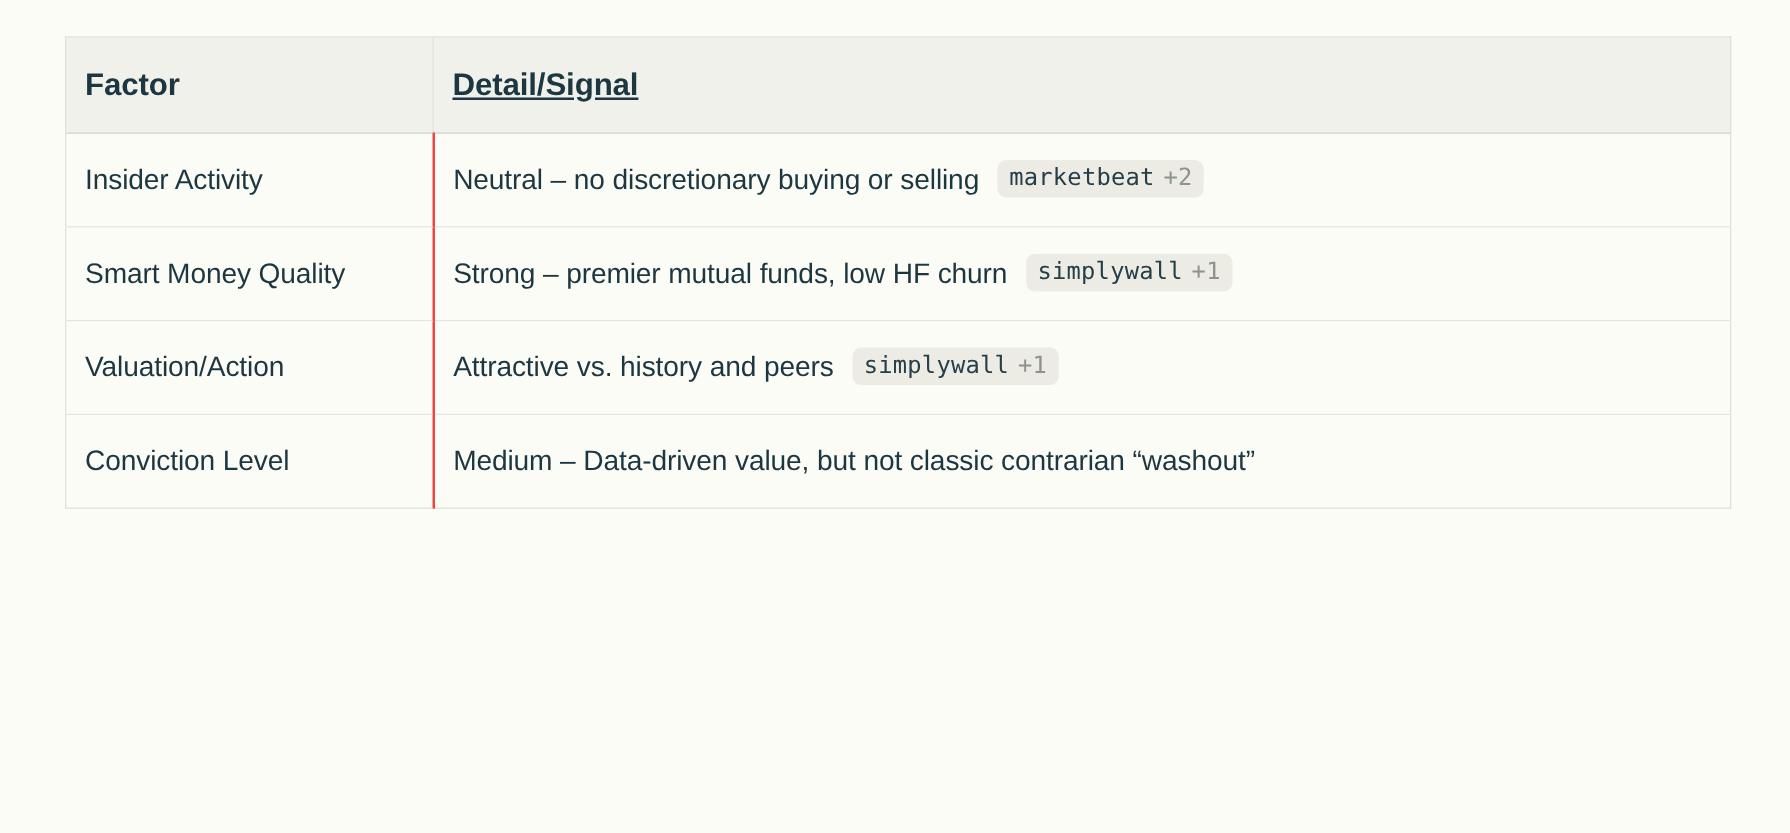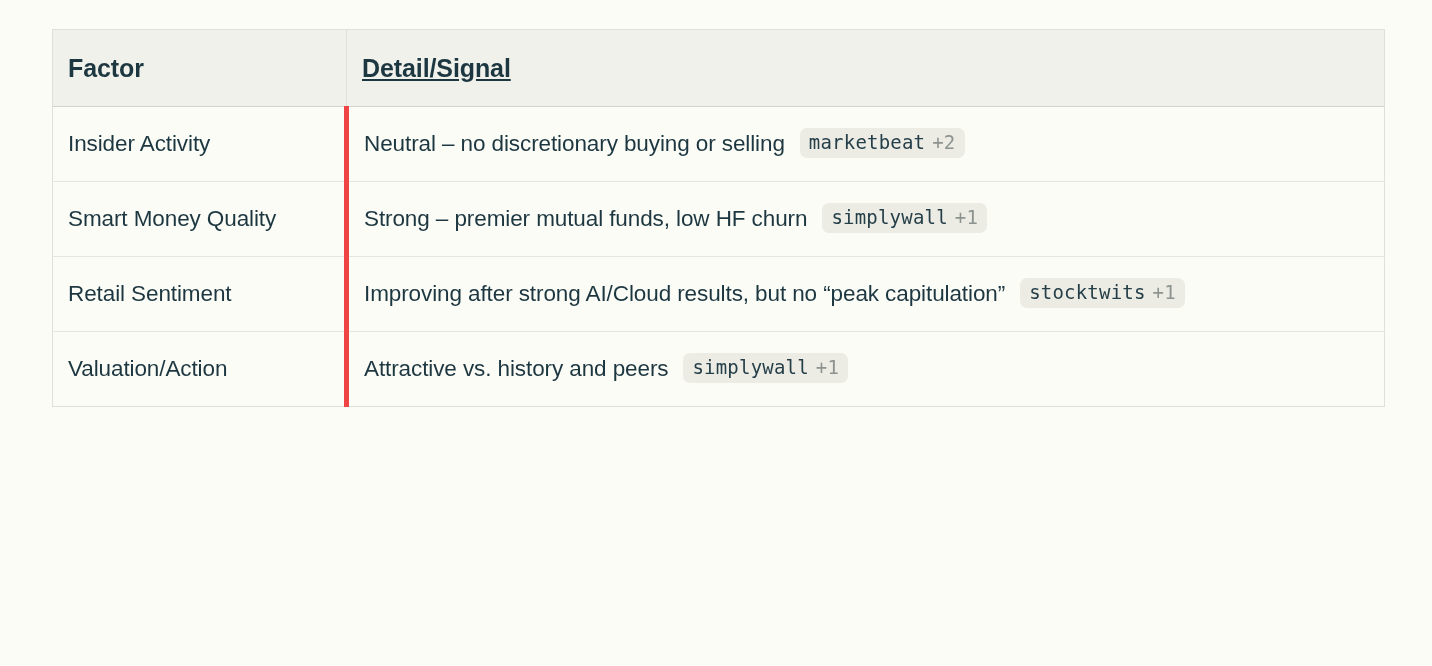--- a/index.html
+++ b/index.html
@@ -55,21 +55,21 @@
   }
   thead th:last-child { border-right: none; text-decoration: underline; }
 
   tbody td {
     background: #fcfcf7;
     vertical-align: middle;
     font-size: 22.5px;
     color: #1d3741;
     height: 75px;
     padding: 0 0 0 15px;
-    border-right: 5px solid #ef4444;
+    border-right: 2px solid #ef4444;
     border-bottom: 1px solid #e4e5e1;
     box-sizing: border-box;
     letter-spacing: -0.1px;
     white-space: nowrap;
   }
   tbody td:last-child { border-right: none; }
   tbody tr:last-child td { border-bottom: none; }
 
   .detail-cell {
     display: flex;
@@ -139,44 +139,40 @@
             <span class="detail-cell">
               <span class="detail-text">Strong – premier mutual funds, low HF churn</span>
               <span class="cite-badge">
                 <span>simplywall</span>
                 <span class="plus">+1</span>
               </span>
             </span>
           </td>
         </tr>
 
-        <tr>
-          <td>Retail Sentiment</td>
-          <td>
-            <span class="detail-cell">
-              <span class="detail-text">Improving after strong AI/Cloud results, but no “peak capitulation”</span>
-              <span class="cite-badge">
-                <span>stocktwits</span>
-                <span class="plus">+1</span>
-              </span>
-            </span>
-          </td>
-        </tr>
 
         <tr>
           <td>Valuation/Action</td>
           <td>
             <span class="detail-cell">
               <span class="detail-text">Attractive vs. history and peers</span>
               <span class="cite-badge">
                 <span>simplywall</span>
                 <span class="plus">+1</span>
               </span>
             </span>
           </td>
         </tr>
 
 
+        <tr>
+          <td>Conviction Level</td>
+          <td>
+            <span class="detail-cell">
+              <span class="detail-text">Medium – Data-driven value, but not classic contrarian “washout”</span>
+            </span>
+          </td>
+        </tr>
 
       </tbody>
     </table>
   </div>
 </div>
 
 </body></html>

